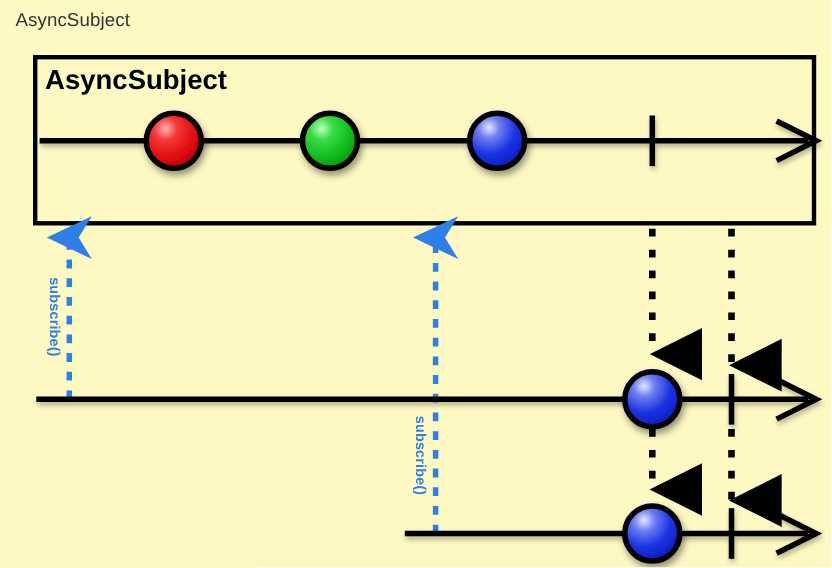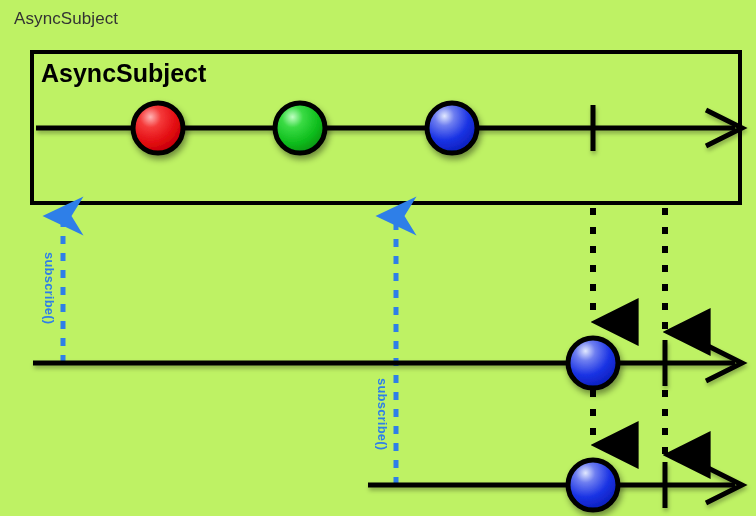--- a/index.html
+++ b/index.html
@@ -7,21 +7,21 @@
     padding: 0;
     background: #ffffff;
   }
   body {
     font-family: "Liberation Sans", sans-serif;
   }
   #stage {
     position: relative;
     width: 756px;
     height: 516px;
-    background: #bef264;
+    background: #fef9c3;
     overflow: hidden;
   }
   #caption {
     position: absolute;
     left: 14px;
     top: 9px;
     font-size: 17px;
     color: #333333;
     letter-spacing: 0.1px;
     white-space: nowrap;

